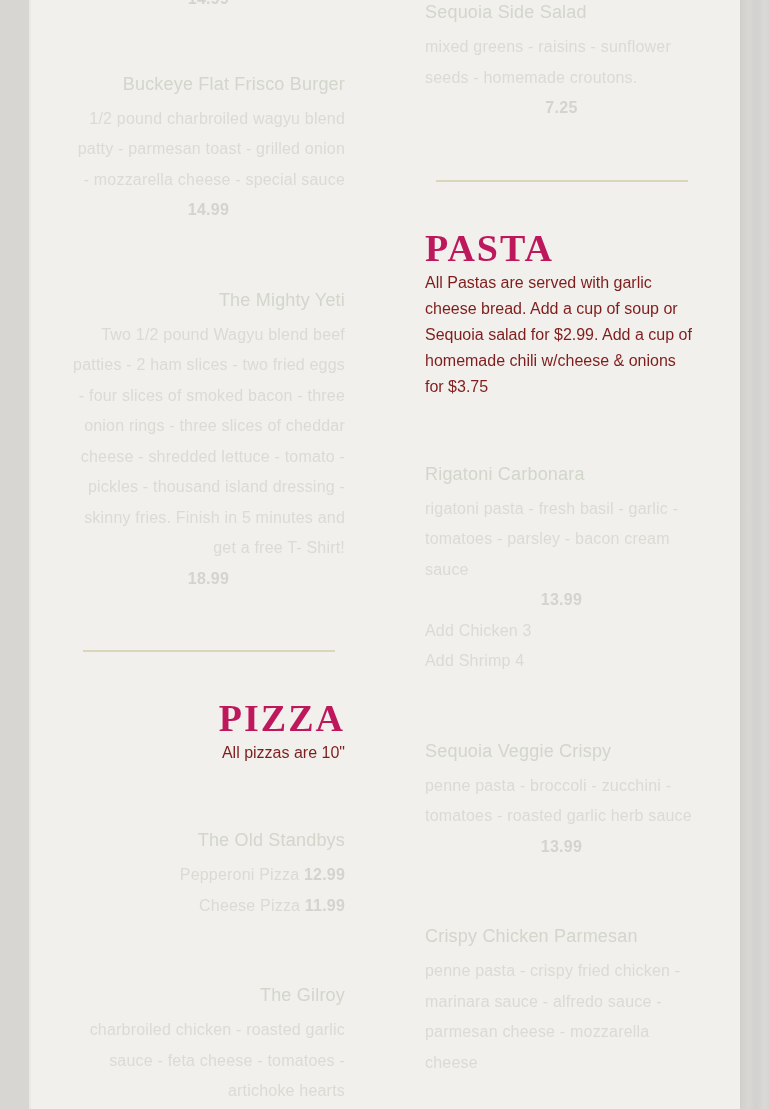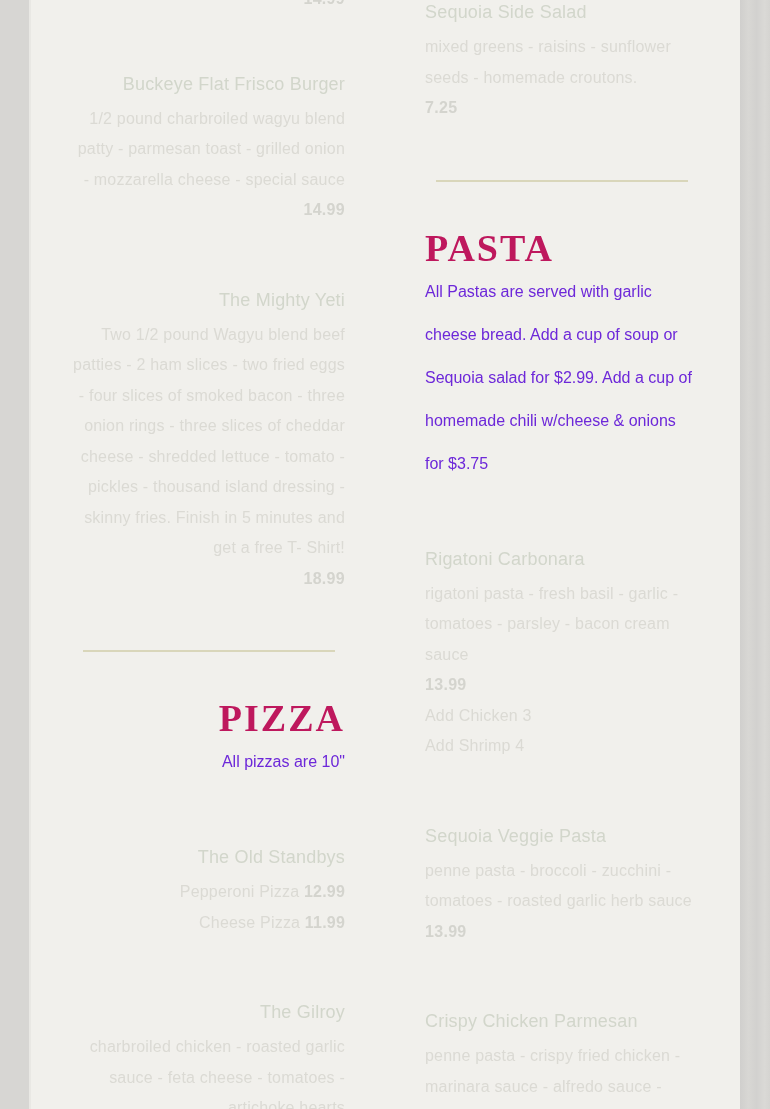--- a/index.html
+++ b/index.html
@@ -29,29 +29,29 @@
   .price-orphan + .block { margin-top: 57px; }
 
   .item-title {
     font-size: 18px; font-weight: normal; line-height: 24px;
     color: #d2d6cb; letter-spacing: 0.2px; margin-bottom: 8px;
   }
   .item-desc {
     font-size: 16px; line-height: 30.5px; color: #dbdad4; letter-spacing: 0.2px;
   }
   .item-price {
-    font-size: 16px; font-weight: bold; line-height: 30.5px; color: #d4d4ce; letter-spacing: 0.3px;
+    font-size: 16px; font-weight: bold; line-height: 30.5px; color: #d4d4ce; letter-spacing: 0.3px; text-align: center;
   }
   .bold-price { font-weight: bold; color: #d4d4ce; }
 
   .section-title {
     font-family: "Liberation Serif", serif; font-weight: bold;
     font-size: 38px; line-height: 40px; color: #be185d; letter-spacing: 2px;
   }
-  .section-note { font-size: 16px; line-height: 43px; color: #6d28d9; margin-top: 2px; }
+  .section-note { font-size: 16px; line-height: 26px; color: #7f1d1d; margin-top: 2px; }
 
   .divider {
     width: 252px; height: 2px; background: #d9d6ba;
     margin: 56px auto 0 auto; border: 0;
   }
   .divider + .block { margin-top: 46px; }
 </style>
 </head>
 <body>
 
@@ -98,21 +98,21 @@
         <div class="section-note">All Pastas are served with garlic cheese bread. Add a cup of soup or Sequoia salad for $2.99. Add a cup of homemade chili w/cheese &amp; onions for $3.75</div>
       </section>
       <section class="block item">
         <div class="item-title">Rigatoni Carbonara</div>
         <div class="item-desc">rigatoni pasta - fresh basil - garlic - tomatoes - parsley - bacon cream sauce</div>
         <div class="item-price">13.99</div>
         <div class="item-desc"><span>Add Chicken 3</span></div>
         <div class="item-desc"><span>Add Shrimp 4</span></div>
       </section>
       <section class="block item">
-        <div class="item-title">Sequoia Veggie Pasta</div>
+        <div class="item-title">Sequoia Veggie Crispy</div>
         <div class="item-desc">penne pasta - broccoli - zucchini - tomatoes - roasted garlic herb sauce</div>
         <div class="item-price">13.99</div>
       </section>
       <section class="block item">
         <div class="item-title">Crispy Chicken Parmesan</div>
         <div class="item-desc">penne pasta - crispy fried chicken - marinara sauce - alfredo sauce - parmesan cheese - mozzarella cheese</div>
       </section>
     </div>
 </div>
 

